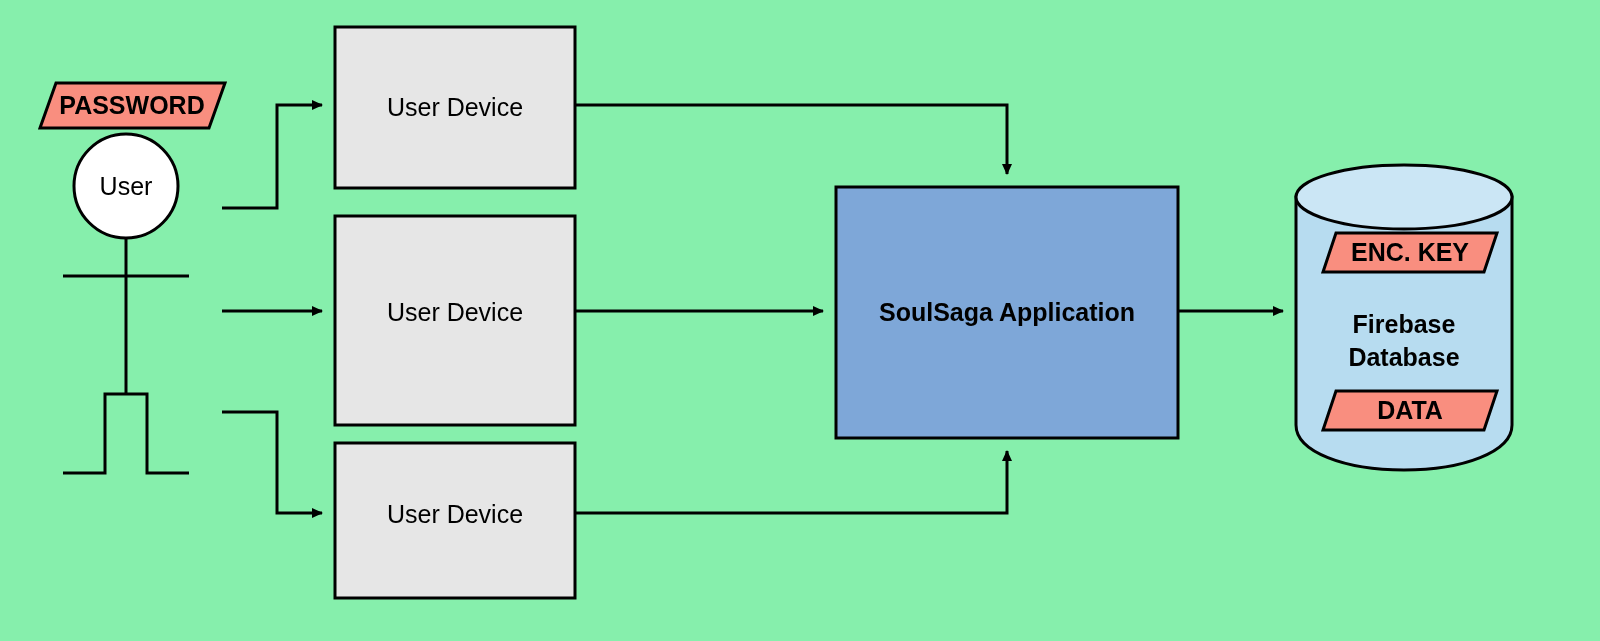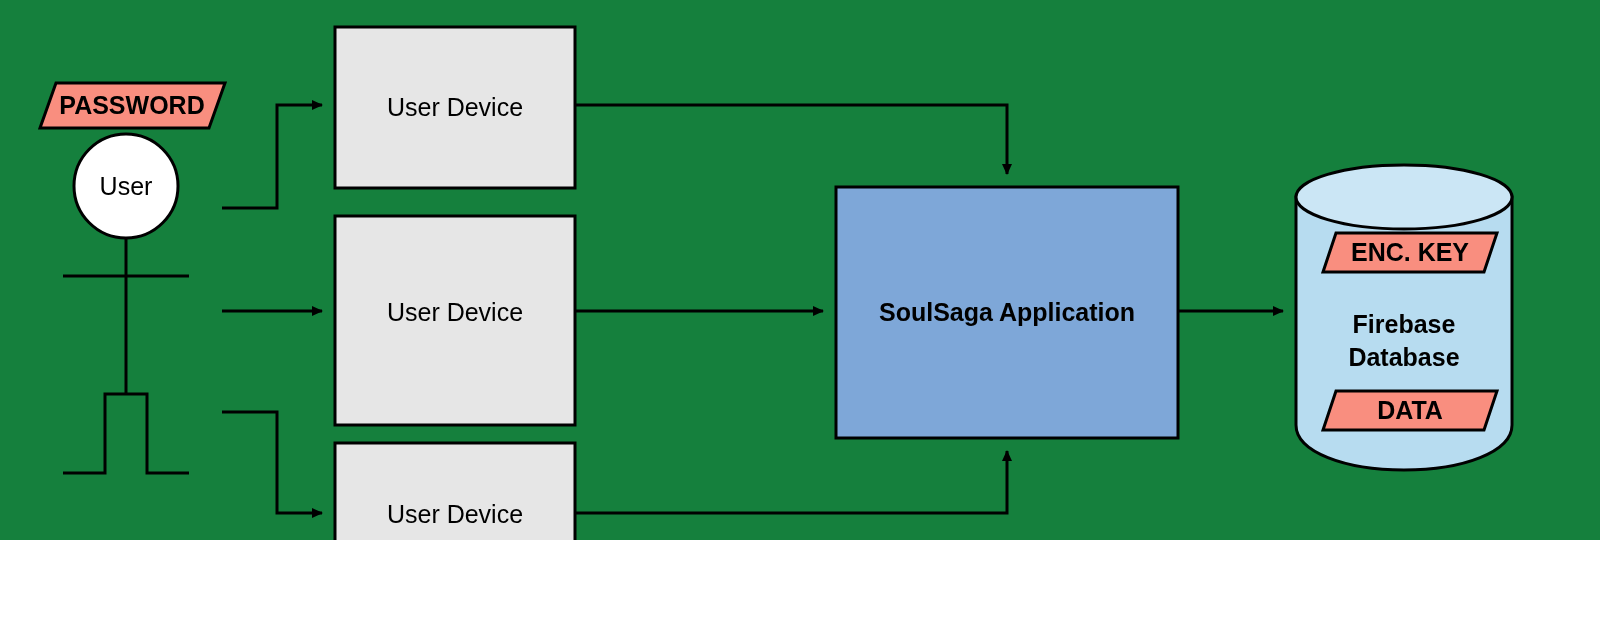--- a/index.html
+++ b/index.html
@@ -7,22 +7,22 @@
     margin: 0;
     padding: 0;
     background: #ffffff;
   }
   body {
     font-family: "Liberation Sans", sans-serif;
   }
   #diagram-root {
     position: relative;
     width: 1600px;
-    height: 540px;
-    background: #15803d;
+    height: 641px;
+    background: #86efac;
     overflow: hidden;
   }
   svg.diagram-canvas {
     position: absolute;
     left: 0;
     top: 0;
     width: 1600px;
     height: 641px;
     display: block;
   }

